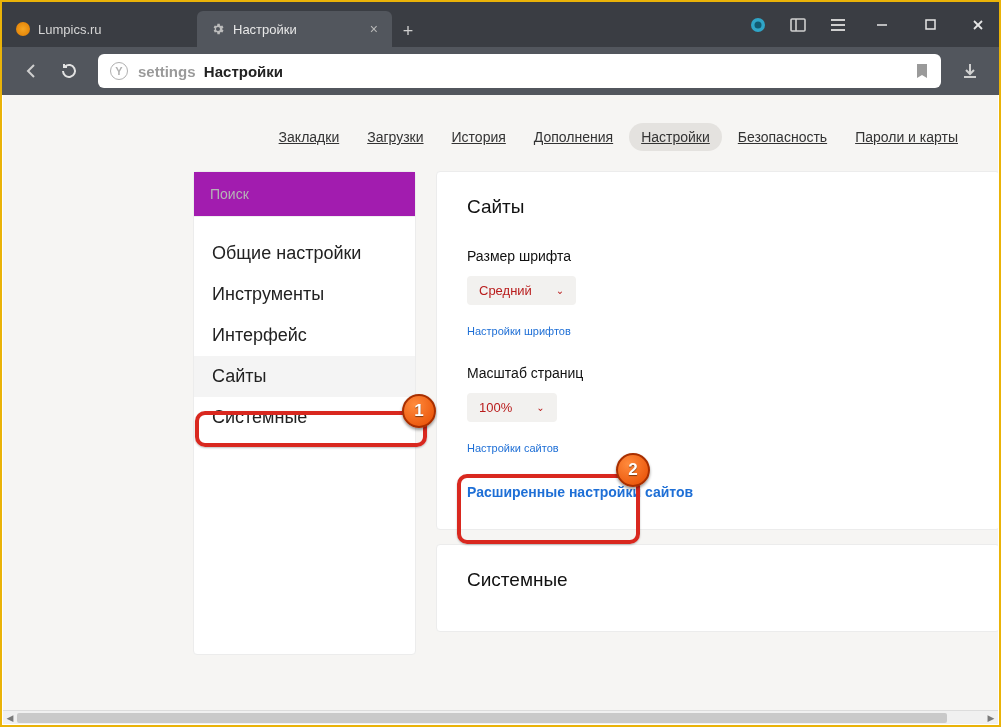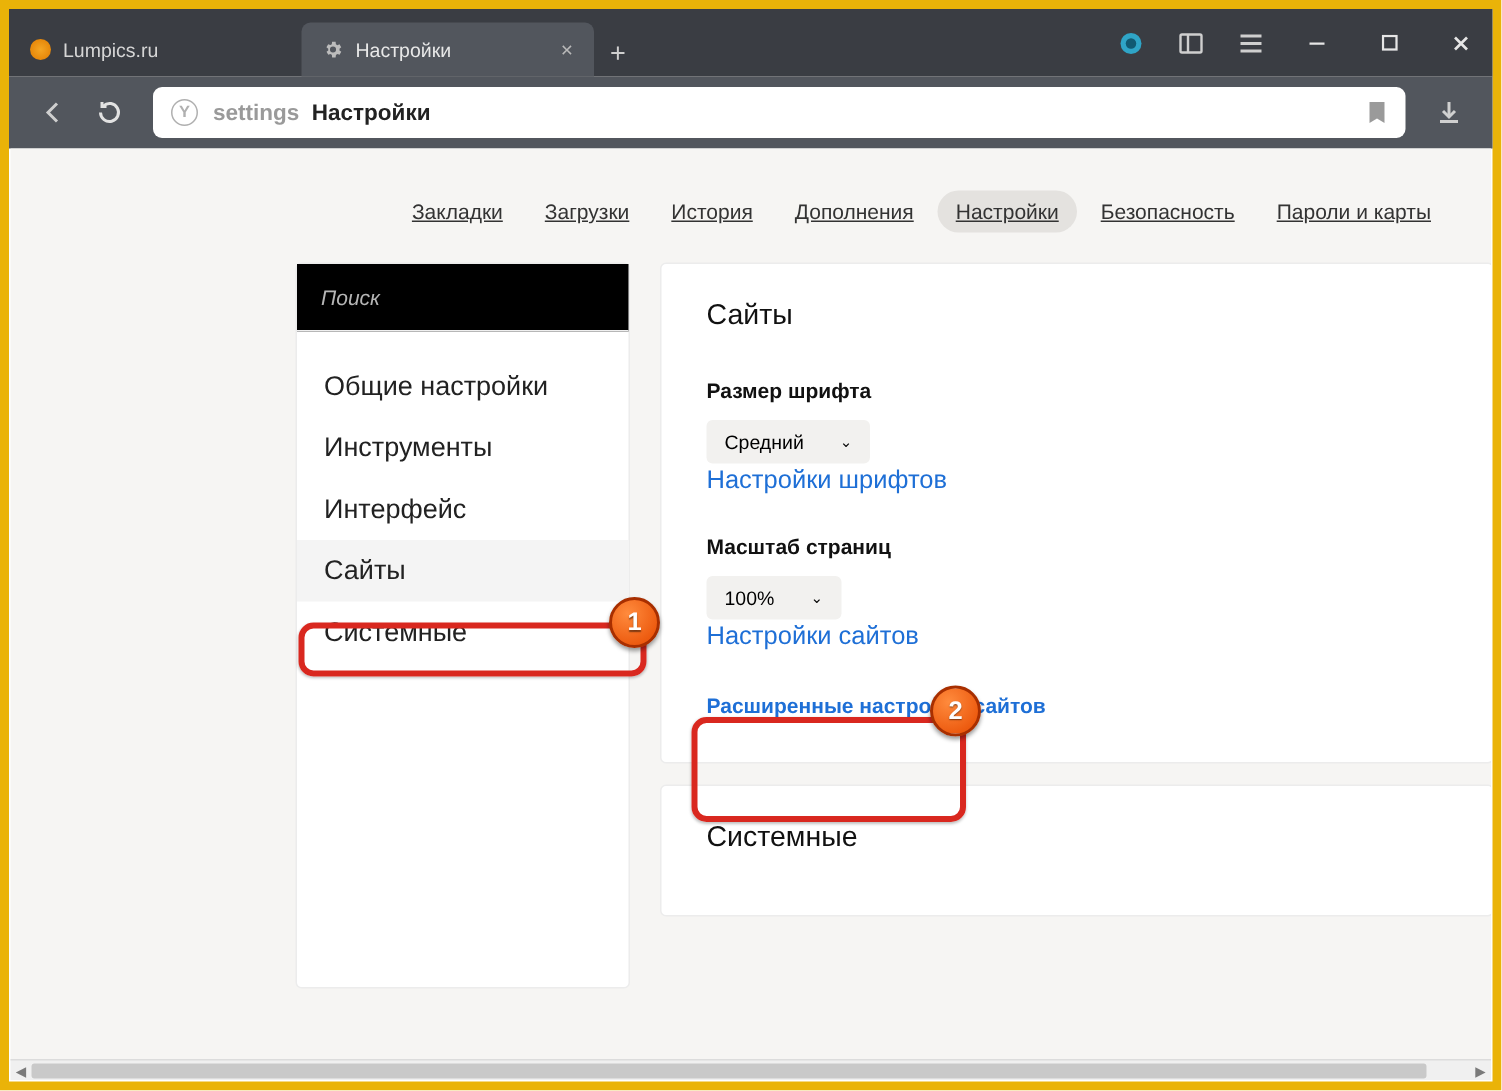--- a/index.html
+++ b/index.html
@@ -1,18 +1,18 @@
 <!DOCTYPE html>
 <html><head>
 <meta charset="utf-8">
 <style>
 * { margin: 0; padding: 0; box-sizing: border-box; font-family: Arial, "Segoe UI", sans-serif; }
 html, body { width: 1001px; height: 727px; overflow: hidden; background: #fff; }
 
-.outer-frame { width: 1001px; height: 727px; border: 6px solid #eab308; position: relative; background: #fff; }
+.outer-frame { width: 1001px; height: 727px; border: 2px solid #eab308; position: relative; background: #fff; }
 
 .titlebar { height: 45px; background: #3a3d43; display: flex; align-items: flex-end; position: relative; }
 .tab { height: 36px; display: flex; align-items: center; padding: 0 14px; color: #d6d6d6; font-size: 13px; gap: 8px; position: relative; }
 .tab.inactive { width: 195px; }
 .tab.active { background: #52565d; border-radius: 6px 6px 0 0; width: 195px; color: #e8e8e8; }
 .tab .favicon { width: 14px; height: 14px; display: inline-flex; align-items: center; justify-content: center; }
 .tab .favicon.orange { background: radial-gradient(circle,#f5a623,#e07b00); border-radius: 50%; }
 .tab .close-x { margin-left: auto; font-size: 14px; color: #b9b9b9; cursor: pointer; }
 .newtab-btn { width: 32px; height: 32px; display: flex; align-items: center; justify-content: center; color: #cfcfcf; font-size: 18px; cursor: pointer; }
 .title-right { position: absolute; right: 8px; top: 0; height: 45px; display: flex; align-items: center; gap: 22px; }
@@ -31,32 +31,32 @@
 
 .content-area { position: absolute; top: 93px; left: 1px; right: 1px; bottom: 15px; background: #f6f5f3; overflow: hidden; }
 
 .topnav { display: flex; justify-content: flex-end; align-items: center; gap: 4px; padding: 28px 28px 20px 0; font-size: 14px; color: #333; }
 .topnav-item { padding: 6px 12px; border-radius: 14px; cursor: pointer; white-space: nowrap; text-decoration: underline; }
 .topnav-item.active { background: #e4e2df; }
 
 .cols { display: flex; gap: 20px; padding: 0 0 0 190px; }
 
 .sidebar { width: 223px; background: #fff; border: 1px solid #ececec; border-radius: 4px; padding-bottom: 200px; }
-.search-box { padding: 14px 16px; border-bottom: 1px solid #efefef; color: #b5b5b5; font-size: 14px; background: #000000; font-style: italic; }
+.search-box { padding: 14px 16px; border-bottom: 1px solid #efefef; color: #b5b5b5; font-size: 14px; background: #a21caf; }
 .side-list { padding: 16px 0; }
 .side-item { padding: 10px 18px; font-size: 18px; color: #222; cursor: pointer; }
 .side-item.selected { background: #f4f4f4; }
 
 .main { flex: 1; display: flex; flex-direction: column; gap: 14px; margin-right: -2px; }
 .card { background: #fff; border: 1px solid #ececec; border-radius: 4px; padding: 24px 30px 28px; }
 .card h2 { font-size: 19px; font-weight: 400; color: #111; margin-bottom: 30px; }
-.section-label { font-size: 14px; font-weight: 700; color: #111; margin-bottom: 12px; }
-.dropdown { display: inline-flex; align-items: center; gap: 24px; background: #f2f1ef; padding: 7px 12px; border-radius: 4px; font-size: 13px; color: #000000; cursor: pointer; }
+.section-label { font-size: 14px; font-weight: 400; color: #111; margin-bottom: 12px; }
+.dropdown { display: inline-flex; align-items: center; gap: 24px; background: #f2f1ef; padding: 7px 12px; border-radius: 4px; font-size: 13px; color: #b91c1c; cursor: pointer; }
 .dropdown .chev { font-size: 10px; }
-.link { color: #1e6fd6; font-size: 17px; margin-top: 1px; cursor: pointer; display: inline-block; }
+.link { color: #1e6fd6; font-size: 11px; margin-top: 20px; cursor: pointer; display: inline-block; }
 .link.bold { font-weight: 700; font-size: 14px; margin-top: 28px; }
 .sect-gap { height: 26px; }
 
 .scroll-h { position: absolute; left: 1px; right: 1px; bottom: 1px; height: 14px; background: #f0f0f0; border-top: 1px solid #dcdcdc; }
 .scroll-thumb { position: absolute; left: 14px; top: 2px; height: 10px; width: 930px; background: #c9c9c9; border-radius: 2px; }
 .scroll-arr { position: absolute; top: 0; width: 14px; height: 14px; display:flex; align-items:center; justify-content:center; color:#7a7a7a; font-size:9px;}
 .scroll-arr.l{left:0;} .scroll-arr.r{right:0;}
 
 .marker { position: absolute; border: 4px solid #d9281f; border-radius: 10px; pointer-events: none; box-shadow: 0 1px 2px rgba(0,0,0,.25); }
 .badge { position: absolute; width: 34px; height: 34px; border-radius: 50%; background: radial-gradient(circle at 35% 30%, #ff8b3d, #e64a00); border: 2px solid #a82f00; display: flex; align-items: center; justify-content: center; color: #fff; font-weight: 700; font-size: 17px; box-shadow: 0 2px 3px rgba(0,0,0,.4); text-shadow: 0 1px 1px rgba(0,0,0,.5); }

